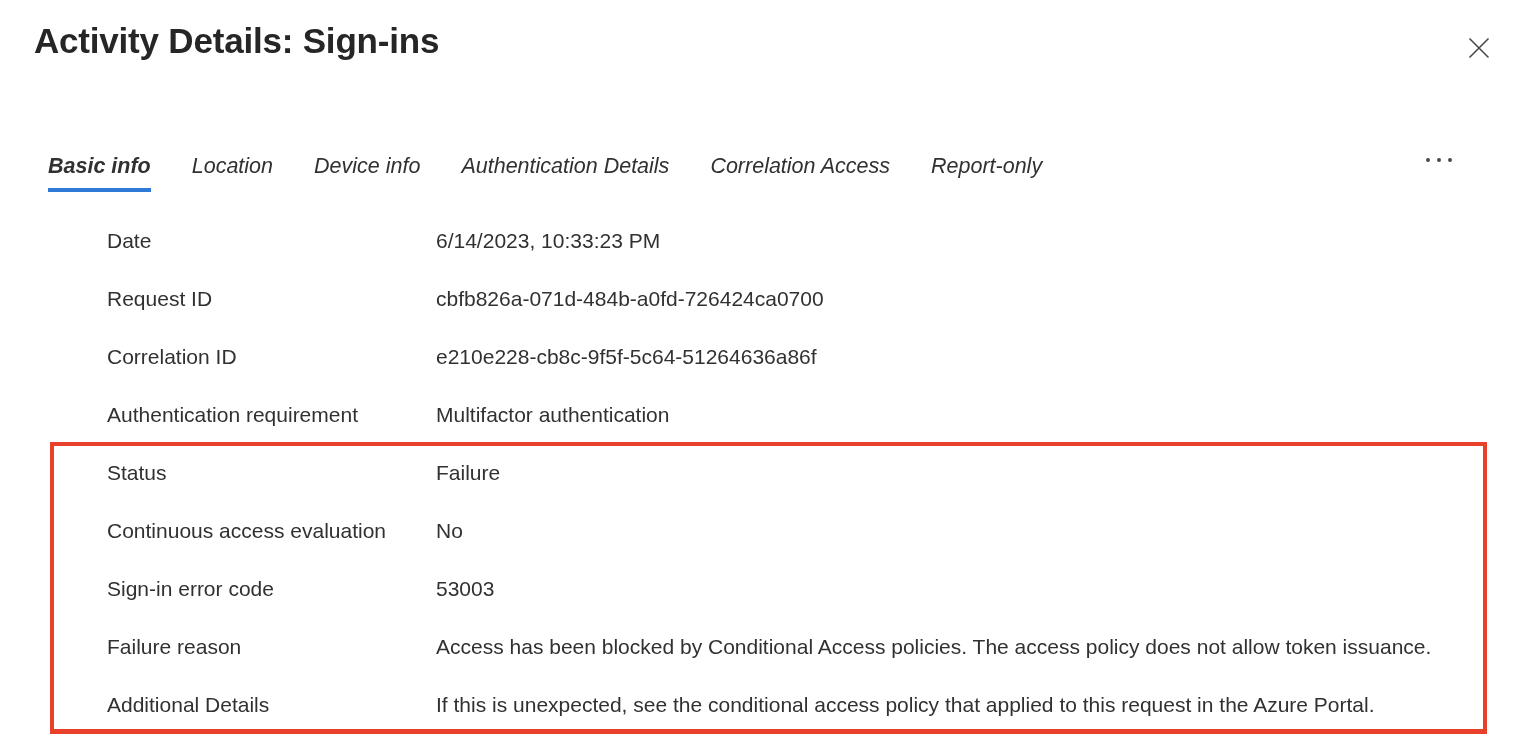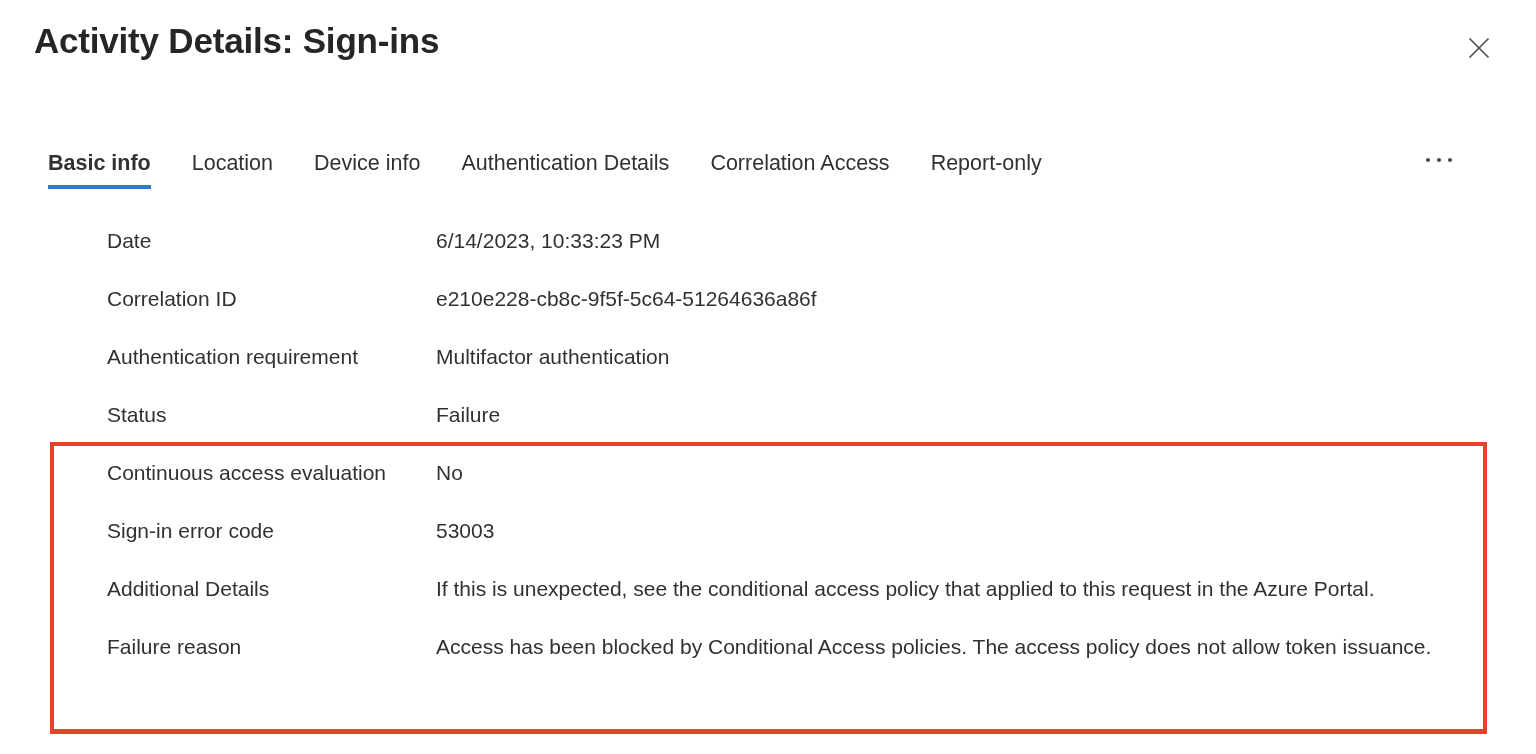--- a/index.html
+++ b/index.html
@@ -50,21 +50,22 @@
   .close-button svg { display: block; }
 
   
   .tab-strip {
     position: absolute;
     left: 48px;
     top: 146px;
     right: 40px;
     height: 46px;
     display: flex;
-    align-items: center;
+    align-items: flex-end;
+    font-style: italic;
   }
   .tab {
     position: relative;
     font-size: 21.5px;
     color: #323130;
     padding: 0 0 12px 0;
     margin-right: 41px;
     cursor: pointer;
     white-space: nowrap;
     line-height: 28px;
@@ -184,20 +185,24 @@
   </div>
 </div>
 
 <div class="details">
 
   <div class="detail-row">
     <div class="detail-label">Date</div>
     <div class="detail-value">6/14/2023, 10:33:23 PM</div>
   </div>
 
+  <div class="detail-row">
+    <div class="detail-label">Request ID</div>
+    <div class="detail-value">cbfb826a-071d-484b-a0fd-726424ca0700</div>
+  </div>
 
   <div class="detail-row">
     <div class="detail-label">Correlation ID</div>
     <div class="detail-value">e210e228-cb8c-9f5f-5c64-51264636a86f</div>
   </div>
 
   <div class="detail-row">
     <div class="detail-label">Authentication requirement</div>
     <div class="detail-value">Multifactor authentication</div>
   </div>
@@ -211,24 +216,24 @@
     <div class="detail-label">Continuous access evaluation</div>
     <div class="detail-value">No</div>
   </div>
 
   <div class="detail-row">
     <div class="detail-label">Sign-in error code</div>
     <div class="detail-value">53003</div>
   </div>
 
   <div class="detail-row">
+    <div class="detail-label">Failure reason</div>
+    <div class="detail-value">Access has been blocked by Conditional Access policies. The access policy does not allow token issuance.</div>
+  </div>
+
+  <div class="detail-row">
     <div class="detail-label">Additional Details</div>
     <div class="detail-value">If this is unexpected, see the conditional access policy that applied to this request in the Azure Portal.</div>
   </div>
 
-  <div class="detail-row">
-    <div class="detail-label">Failure reason</div>
-    <div class="detail-value">Access has been blocked by Conditional Access policies. The access policy does not allow token issuance.</div>
-  </div>
-
 </div>
 
 <div class="highlight-box"></div>
 
 </body></html>

